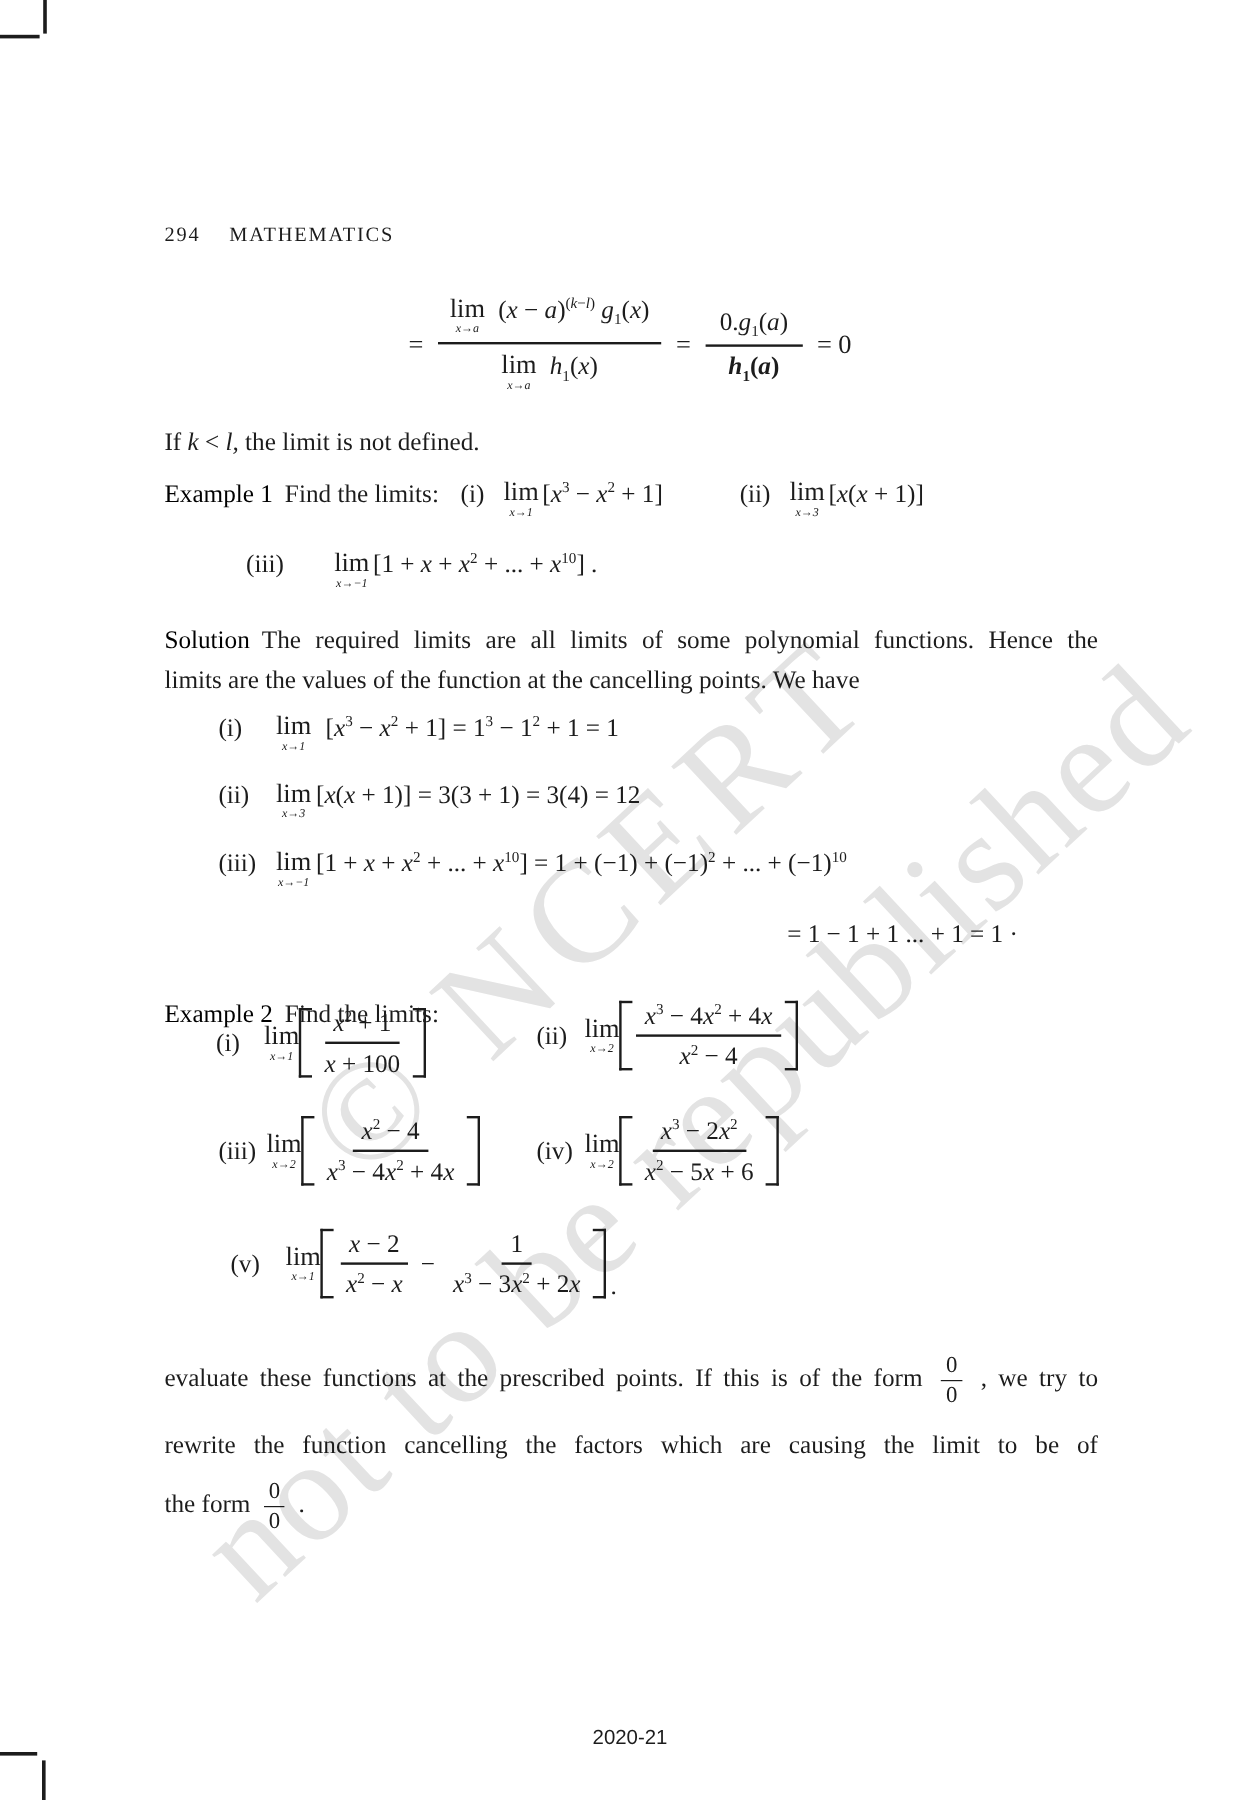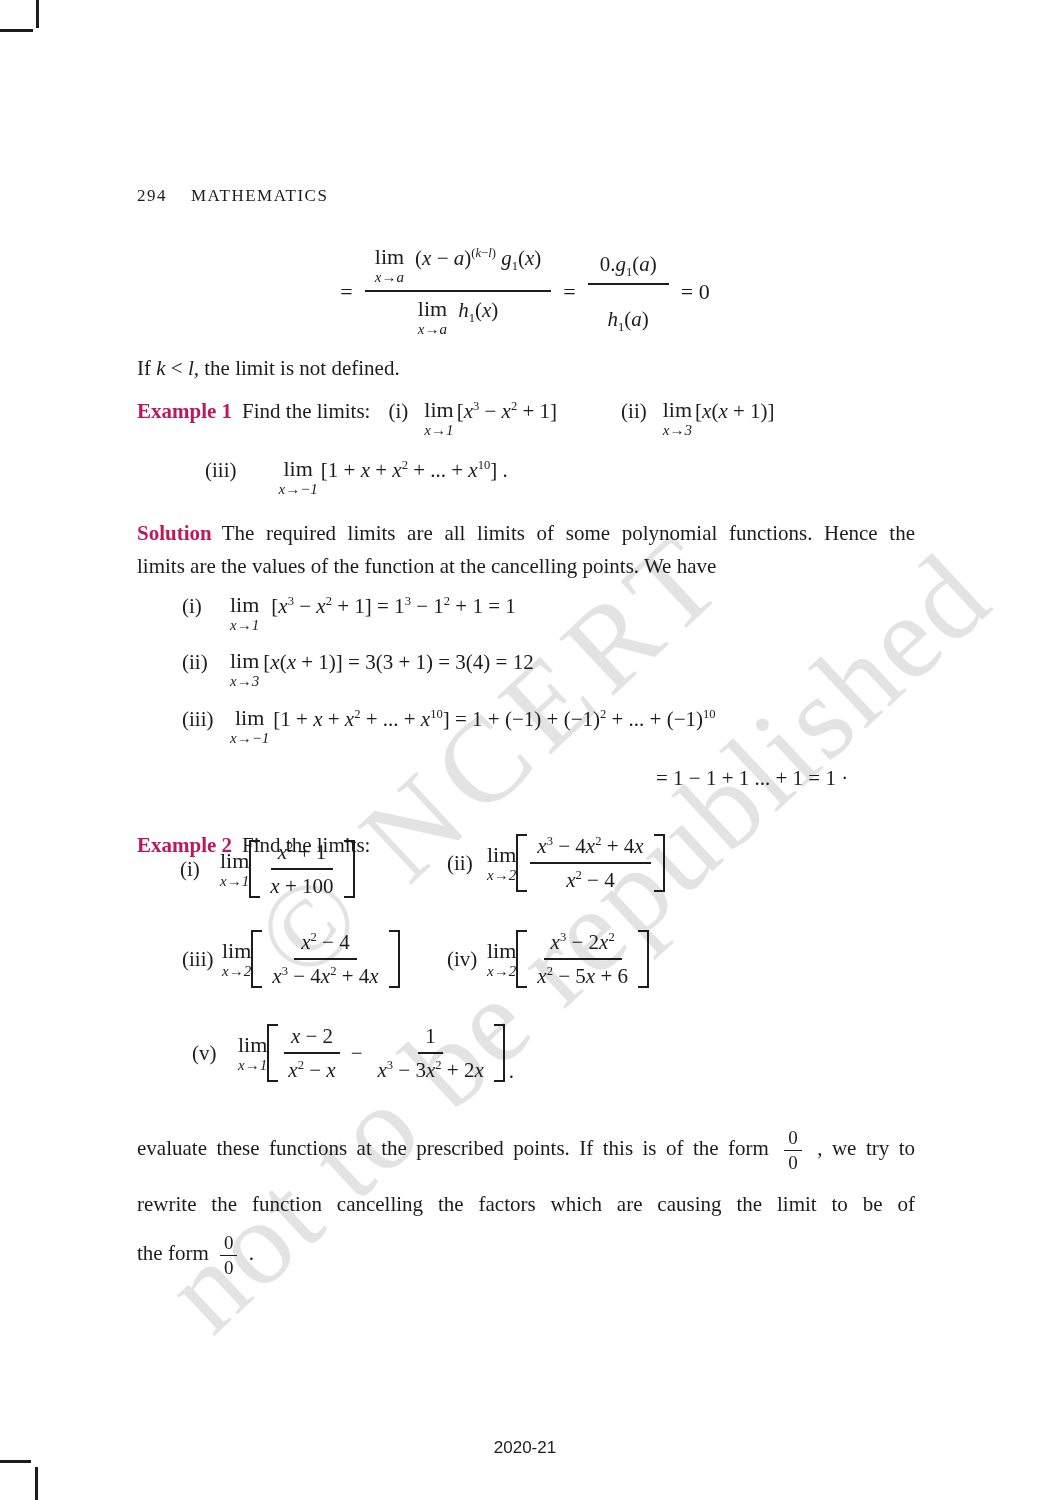--- a/index.html
+++ b/index.html
@@ -11,40 +11,40 @@
   
   .wm{position:absolute;white-space:nowrap;color:#e3e3e3;z-index:1;
       font-family:"Liberation Serif","DejaVu Serif",serif;transform-origin:0 0;user-select:none;}
   .wm1{left:228px;top:906px;font-size:120px;letter-spacing:12px;transform:rotate(-43deg);}
   .wm2{left:138px;top:1258px;font-size:120px;letter-spacing:3px;transform:rotate(-43deg);}
   
   .hdr{display:flex;gap:24px;font-size:17px;letter-spacing:1.5px;}
   
   .row{display:flex;align-items:flex-start;}
   .rowc{display:flex;align-items:center;}
-  .cyan{color:#be185d;font-weight:bold;margin-right:10px;}
+  .cyan{color:#000000;font-weight:normal;margin-right:10px;}
   .mx{margin-left:3px;}
   sup{font-size:60%;line-height:0;vertical-align:super;}
   sub{font-size:60%;line-height:0;vertical-align:sub;}
   
   .lim{display:inline-flex;flex-direction:column;align-items:center;line-height:1;flex:none;}
   .lw{font-size:22px;}
-  .ls{font-size:15px;font-style:italic;margin-top:2px;white-space:nowrap;}
+  .ls{font-size:10px;font-style:italic;margin-top:2px;white-space:nowrap;}
   
   .bigfrac{display:inline-flex;flex-direction:column;align-items:center;}
   .bf-num{display:flex;align-items:flex-start;gap:8px;padding:0 10px 5px;border-bottom:2px solid #1c1c1c;}
   .bf-den{display:flex;align-items:flex-start;gap:8px;padding-top:6px;}
   .eqs{font-size:22px;flex:none;}
   .eqrow{display:flex;align-items:center;gap:12px;}
   
   .fr{display:inline-flex;flex-direction:column;align-items:center;text-align:center;line-height:1.15;flex:none;}
   .fr .num{padding:2px 7px 4px;border-bottom:2px solid #1c1c1c;white-space:nowrap;}
   .fr .den{padding:4px 7px 2px;white-space:nowrap;}
   .fr.big .num{padding:2px 12px 6px;}
-  .fr.big .den{padding:22px 12px 2px;}
+  .fr.big .den{padding:4px 12px 2px;font-weight:bold;}
   
   .tb{align-self:stretch;width:9px;border:2.2px solid #1c1c1c;margin:2px 0;flex:none;}
   .tb.l{border-right:none;margin-right:3px;}
   .tb.r{border-left:none;margin-left:3px;}
   
   .ino{min-width:48px;flex:none;}
   .ino2{min-width:40px;flex:none;}
   
   .just{text-align:justify;text-align-last:justify;}
   

